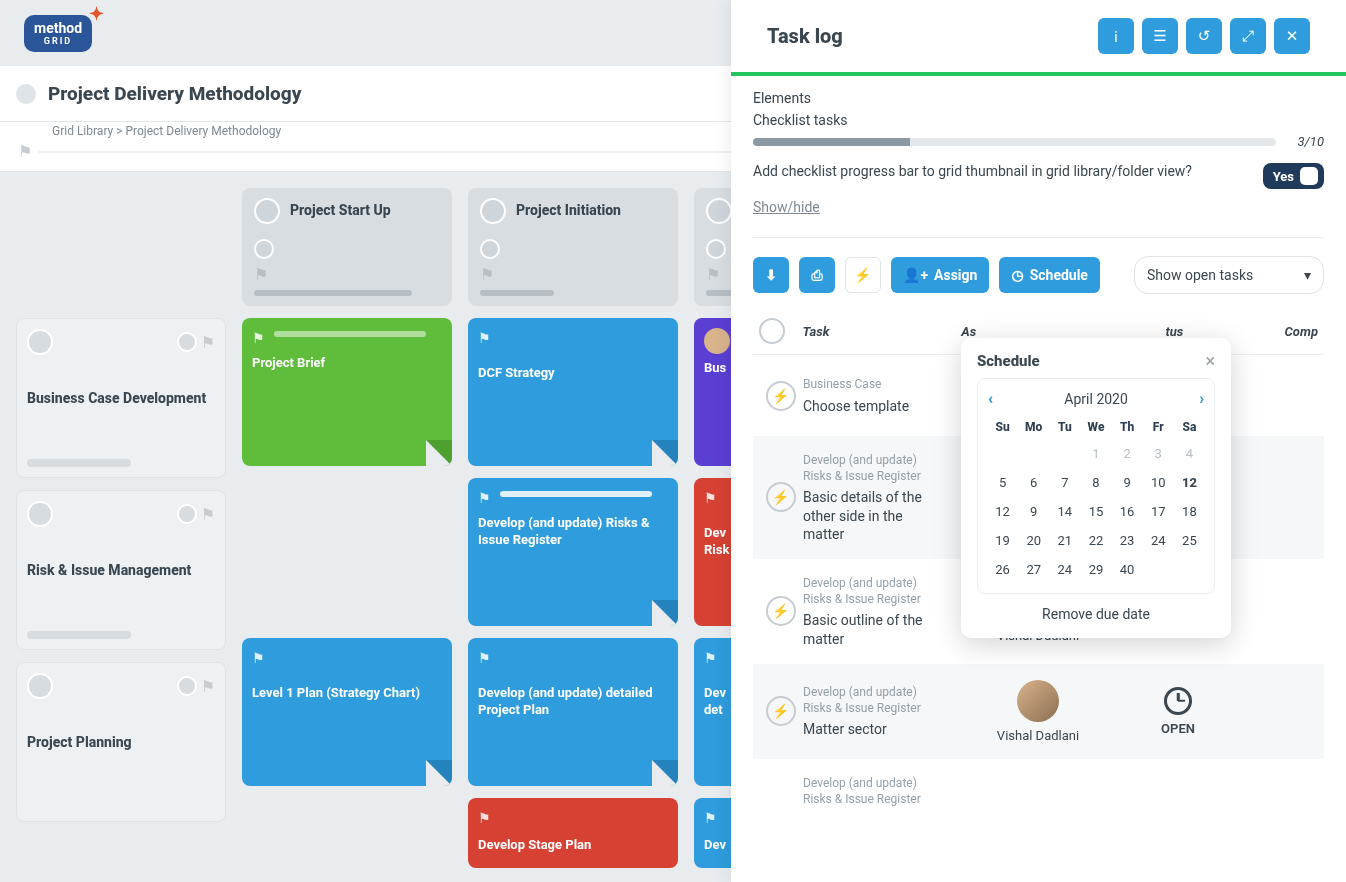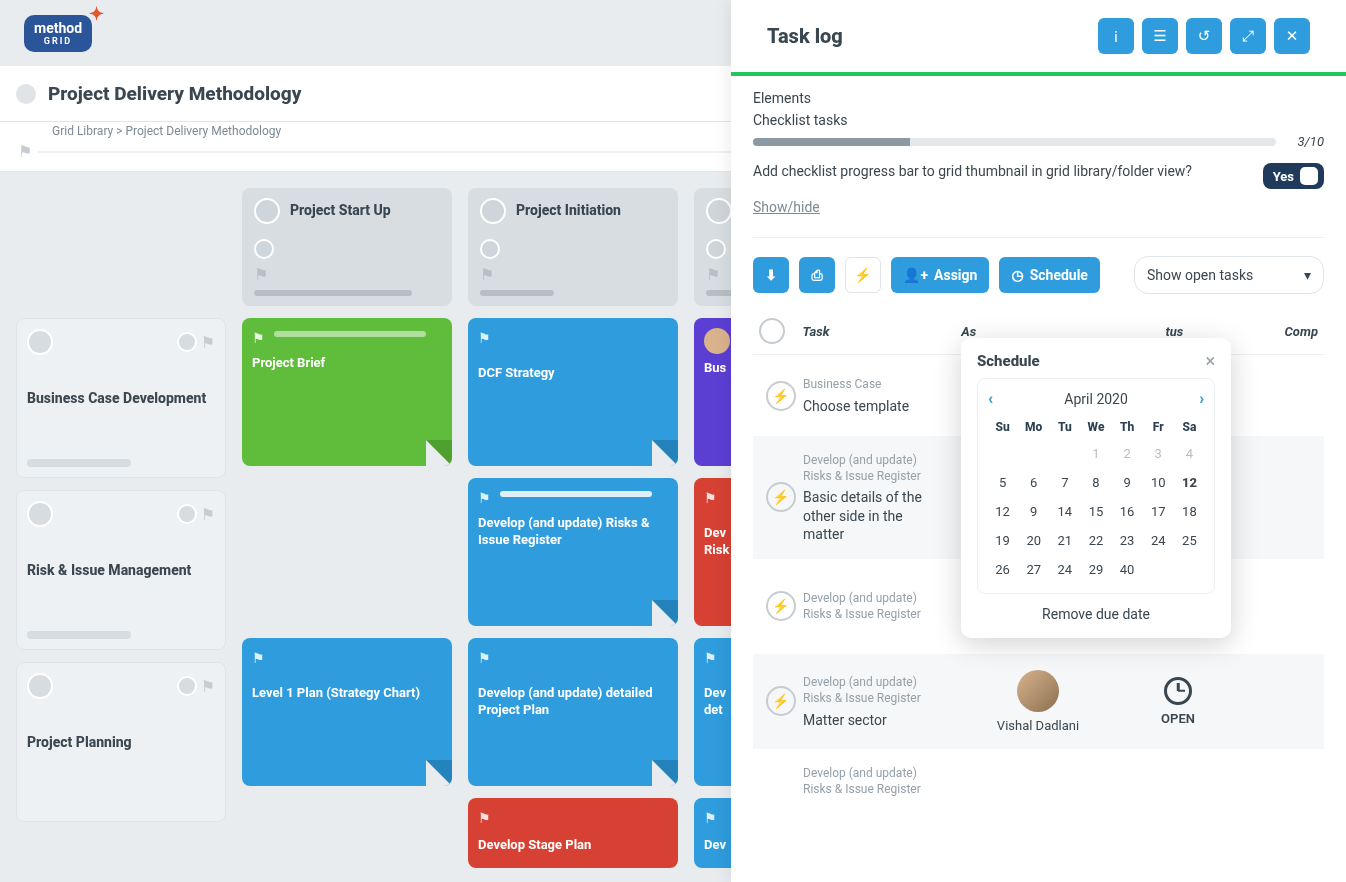--- a/index.html
+++ b/index.html
@@ -384,20 +384,21 @@
             <div class="status-text">EN</div>
           </div>
       </div>
 
       <div class="task-row">
         <div class="bolt-wrap">
             <div class="bolt-circle">⚡</div>
           </div>
         <div class="task-body">
           <div class="task-context">Develop (and update) Risks &amp; Issue Register</div>
+          <div class="task-name">Basic outline of the matter</div>
         </div>
         <div class="assign-body">
             <div class="avatar-img"></div>
             <div class="assign-name">Vishal Dadlani</div>
           </div>
         <div class="status-body">
             <div class="clock-icon"></div>
             <div class="status-text">OPEN</div>
           </div>
       </div>

